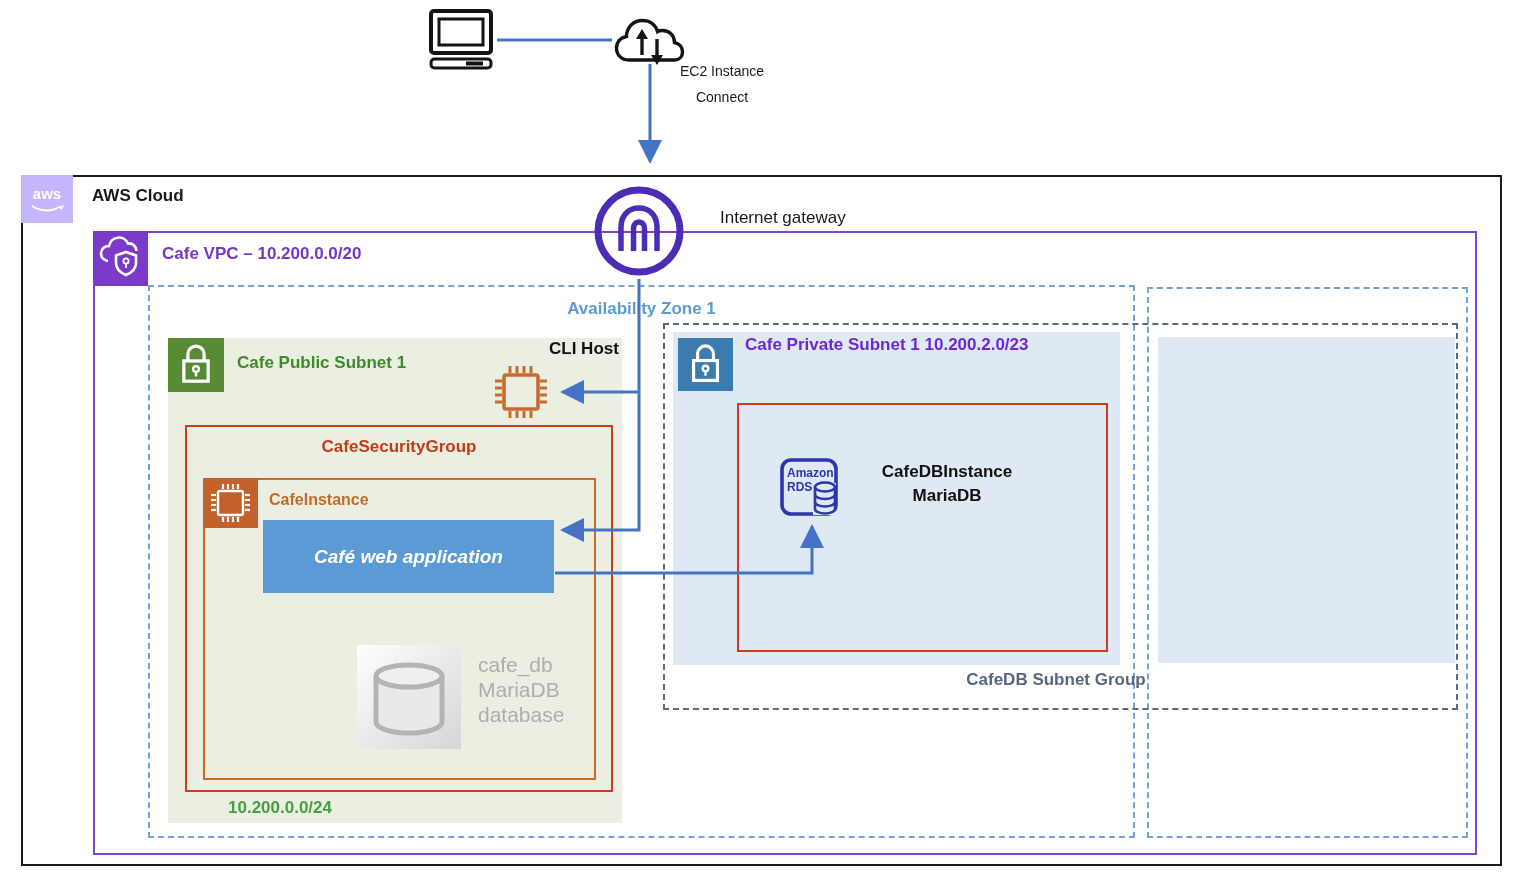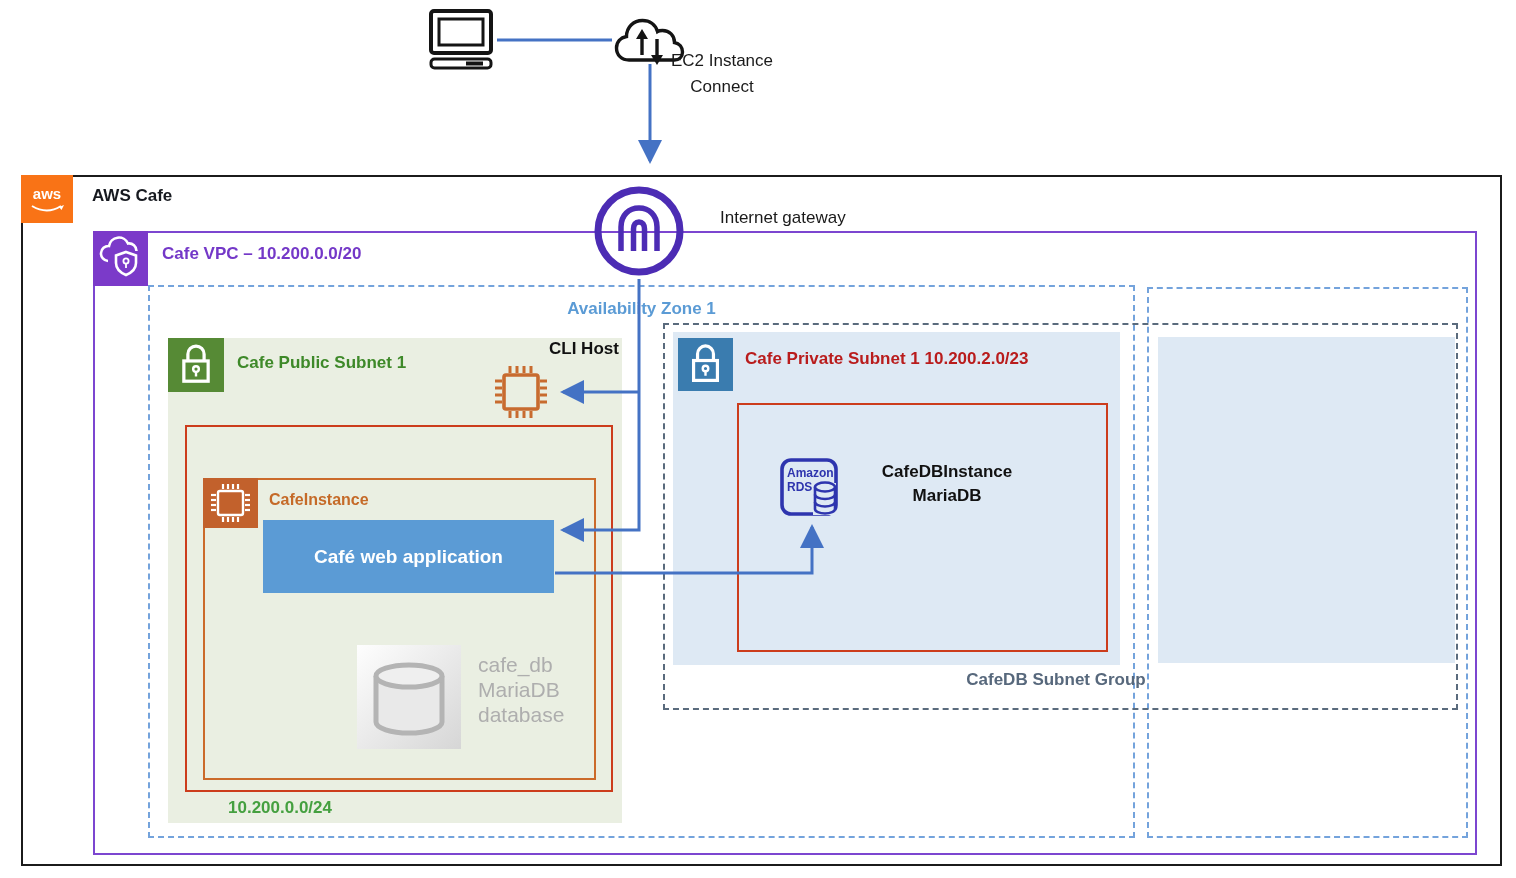--- a/index.html
+++ b/index.html
@@ -10,28 +10,28 @@
   .ctr{text-align:center;}
   svg{display:block;}
   .overlay{position:absolute;left:0;top:0;z-index:40;pointer-events:none;}
 </style>
 </head>
 <body>
 
 <div id="canvas">
 
   <div class="box" style="left:21px;top:175px;width:1481px;height:691px;border:2.5px solid #1b1b1b;"></div>
-  <div class="abs" style="left:21px;top:175px;width:52px;height:48px;background:#f97316;z-index:5;">
+  <div class="abs" style="left:21px;top:175px;width:52px;height:48px;background:#c4b5fd;z-index:5;">
     <svg width="52" height="48" viewBox="0 0 52 48">
       <text x="26" y="24" text-anchor="middle" font-size="15" font-weight="700" fill="#ffffff">aws</text>
       <path d="M11 31 q15 9 29 0" stroke="#ffffff" stroke-width="2" fill="none"></path>
       <path d="M38 32 l5 -2 -2.5 5 z" fill="#ffffff"></path>
     </svg>
   </div>
-  <div class="lbl" style="left:92px;top:186px;color:#16191f;">AWS Cafe</div>
+  <div class="lbl" style="left:92px;top:186px;color:#16191f;">AWS Cloud</div>
 
   <div class="box" style="left:93px;top:231px;width:1384px;height:624px;border:2px solid #7C46D0;"></div>
   <div class="abs" style="left:93px;top:231px;width:55px;height:55px;background:#7B3AC9;z-index:5;">
     <svg width="55" height="55" viewBox="0 0 55 55">
       <path d="M15 30 a7.5 7.5 0 0 1 1 -15 a10 10 0 0 1 19 -2.5 a7.5 7.5 0 0 1 8.5 7.5" fill="none" stroke="#ffffff" stroke-width="2.6"></path>
       <path d="M33 21 l10 3.5 v7.5 c0 6 -4 9.5 -10 12 c-6 -2.5 -10 -6 -10 -12 v-7.5 z" fill="none" stroke="#ffffff" stroke-width="2.6"></path>
       <circle cx="33" cy="30" r="2.6" fill="none" stroke="#ffffff" stroke-width="1.8"></circle>
       <line x1="33" y1="32.6" x2="33" y2="37" stroke="#ffffff" stroke-width="1.8"></line>
     </svg>
   </div>
@@ -76,20 +76,21 @@
           <line x1="4" y1="40" x2="11" y2="40"></line>
         <line x1="49" y1="19" x2="56" y2="19"></line>
           <line x1="49" y1="26" x2="56" y2="26"></line>
         <line x1="49" y1="33" x2="56" y2="33"></line>
           <line x1="49" y1="40" x2="56" y2="40"></line>
       </g>
     </svg>
   </div>
 
   <div class="box" style="left:185px;top:425px;width:428px;height:367px;border:2px solid #CC3C1C;"></div>
+  <div class="lbl ctr" style="left:185px;top:437px;width:428px;color:#C63A18;">CafeSecurityGroup</div>
 
   <div class="box" style="left:203px;top:478px;width:393px;height:302px;border:2px solid #CB6A2A;"></div>
   <div class="abs" style="left:203px;top:478px;width:55px;height:50px;background:#C2612C;z-index:5;">
     <svg width="55" height="50" viewBox="0 0 55 50">
       <rect x="15" y="13" width="25" height="24" rx="2" fill="none" stroke="#ffffff" stroke-width="2.4"></rect>
       <g stroke="#ffffff" stroke-width="2.2">
         <line x1="20" y1="6" x2="20" y2="11"></line>
           <line x1="25" y1="6" x2="25" y2="11"></line>
         <line x1="30" y1="6" x2="30" y2="11"></line>
           <line x1="35" y1="6" x2="35" y2="11"></line>
@@ -104,21 +105,21 @@
         <line x1="42" y1="17" x2="47" y2="17"></line>
           <line x1="42" y1="22" x2="47" y2="22"></line>
         <line x1="42" y1="27" x2="47" y2="27"></line>
           <line x1="42" y1="32" x2="47" y2="32"></line>
       </g>
     </svg>
   </div>
   <div class="lbl" style="left:269px;top:490px;color:#C56A28;font-size:16px;">CafeInstance</div>
 
   <div class="abs" style="left:263px;top:520px;width:291px;height:73px;background:#5B9BD5;z-index:6;display:flex;align-items:center;justify-content:center;">
-    <span style="color:#ffffff;font-size:19px;font-weight:700;">Café web application</span>
+    <span style="color:#ffffff;font-size:19px;font-weight:700;font-style:italic;">Café web application</span>
   </div>
 
   <div class="abs" style="left:357px;top:645px;z-index:5;">
     <svg width="104" height="104" viewBox="0 0 104 104">
       <defs>
         <linearGradient id="dbg" x1="0" y1="0" x2="1" y2="1">
           <stop offset="0" stop-color="#FEFEFE"></stop>
             <stop offset="1" stop-color="#D6D6D6"></stop>
         </linearGradient>
       </defs>
@@ -135,21 +136,21 @@
 
   <div class="box" style="left:673px;top:332px;width:447px;height:333px;background:#DEE9F4;"></div>
   <div class="abs" style="left:678px;top:338px;width:55px;height:53px;background:#3A7CAF;z-index:5;">
     <svg width="55" height="53" viewBox="0 0 40 40">
       <path d="M14 17 v-5 a6 6 0 0 1 12 0 v5" stroke="#ffffff" stroke-width="2.4" fill="none"></path>
       <rect x="11" y="17" width="18" height="15" stroke="#ffffff" stroke-width="2.4" fill="none"></rect>
       <circle cx="20" cy="23" r="2.1" fill="none" stroke="#ffffff" stroke-width="1.8"></circle>
       <line x1="20" y1="25" x2="20" y2="28.5" stroke="#ffffff" stroke-width="1.8"></line>
     </svg>
   </div>
-  <div class="lbl" style="left:745px;top:349px;color:#b91c1c;">Cafe Private Subnet 1 10.200.2.0/23</div>
+  <div class="lbl" style="left:745px;top:335px;color:#6d28d9;">Cafe Private Subnet 1 10.200.2.0/23</div>
 
   <div class="box" style="left:737px;top:403px;width:371px;height:249px;border:2px solid #CC3C1C;"></div>
 
   <div class="abs" style="left:779px;top:457px;z-index:5;">
     <svg width="60" height="60" viewBox="0 0 60 60">
       <rect x="3" y="3" width="54" height="54" rx="9" fill="none" stroke="#2E35AE" stroke-width="3.6"></rect>
       <text x="8" y="20" font-size="12" font-weight="700" fill="#2E35AE">Amazon</text>
       <text x="8" y="34" font-size="12" font-weight="700" fill="#2E35AE">RDS</text>
       <rect x="34" y="26" width="23" height="32" fill="#DEE9F4"></rect>
       <path d="M36 30 V52 a10 4.5 0 0 0 20 0 V30" fill="#DEE9F4" stroke="#2E35AE" stroke-width="2.6"></path>
@@ -175,21 +176,21 @@
   </div>
   <div class="abs" style="left:612px;top:15px;">
     <svg width="74" height="52" viewBox="0 0 74 52">
       <path d="M17 45 C9.5 45 4.5 40 4.5 33 C4.5 27 8.5 22.5 14.5 21.5 C14.5 12 21.5 5.5 30.5 5.5 C37.5 5.5 43.5 9.5 45.5 16.5 C46.5 15.8 48.5 15.5 50.5 15.5 C57.5 15.5 62.5 20.5 62.5 27.5 C67.5 28.5 70.5 32.5 70.5 37 C70.5 41.5 67.5 45 62.5 45 Z" fill="#ffffff" stroke="#141414" stroke-width="3.4"></path>
       <line x1="30" y1="40" x2="30" y2="22" stroke="#141414" stroke-width="3.4"></line>
       <path d="M30 14 l-6 10 h12 z" fill="#141414"></path>
       <line x1="45" y1="24" x2="45" y2="42" stroke="#141414" stroke-width="3.4"></line>
       <path d="M45 50 l-6 -10 h12 z" fill="#141414"></path>
     </svg>
   </div>
-  <div class="abs ctr" style="left:652px;top:48px;width:140px;font-size:17px;color:#1a1a1a;line-height:26px;">
+  <div class="abs ctr" style="left:652px;top:58px;width:140px;font-size:14px;color:#1a1a1a;line-height:26px;">
     <div>EC2 Instance</div>
     <div>Connect</div>
   </div>
 
   <div class="abs" style="left:591px;top:183px;z-index:8;">
     <svg width="96" height="96" viewBox="0 0 96 96">
       <circle cx="48" cy="48" r="41" fill="none" stroke="#4C2CB4" stroke-width="7"></circle>
       <path d="M30 68 V44 c0 -12 8 -19 18 -19 c10 0 18 7 18 19 V68" fill="none" stroke="#4C2CB4" stroke-width="5.5"></path>
       <path d="M42.5 68 V46 c0 -4.5 2.2 -7 5.5 -7 c3.3 0 5.5 2.5 5.5 7 V68" fill="none" stroke="#4C2CB4" stroke-width="5.5"></path>
     </svg>

